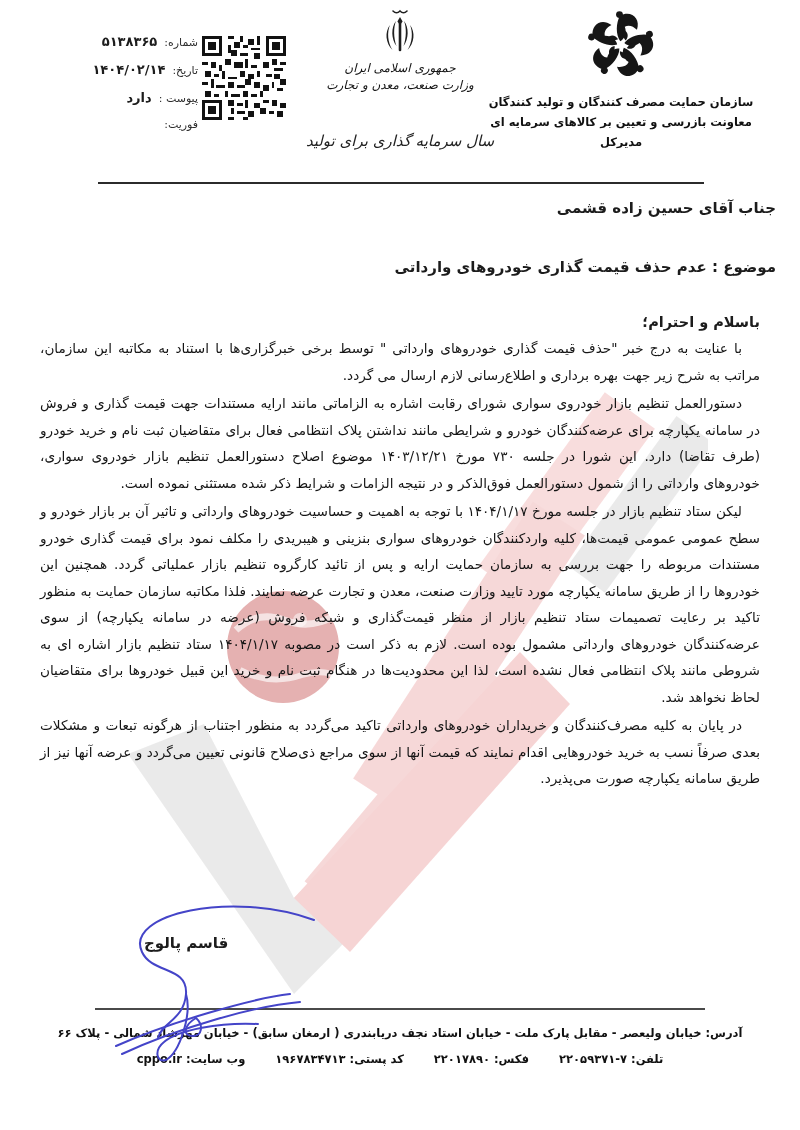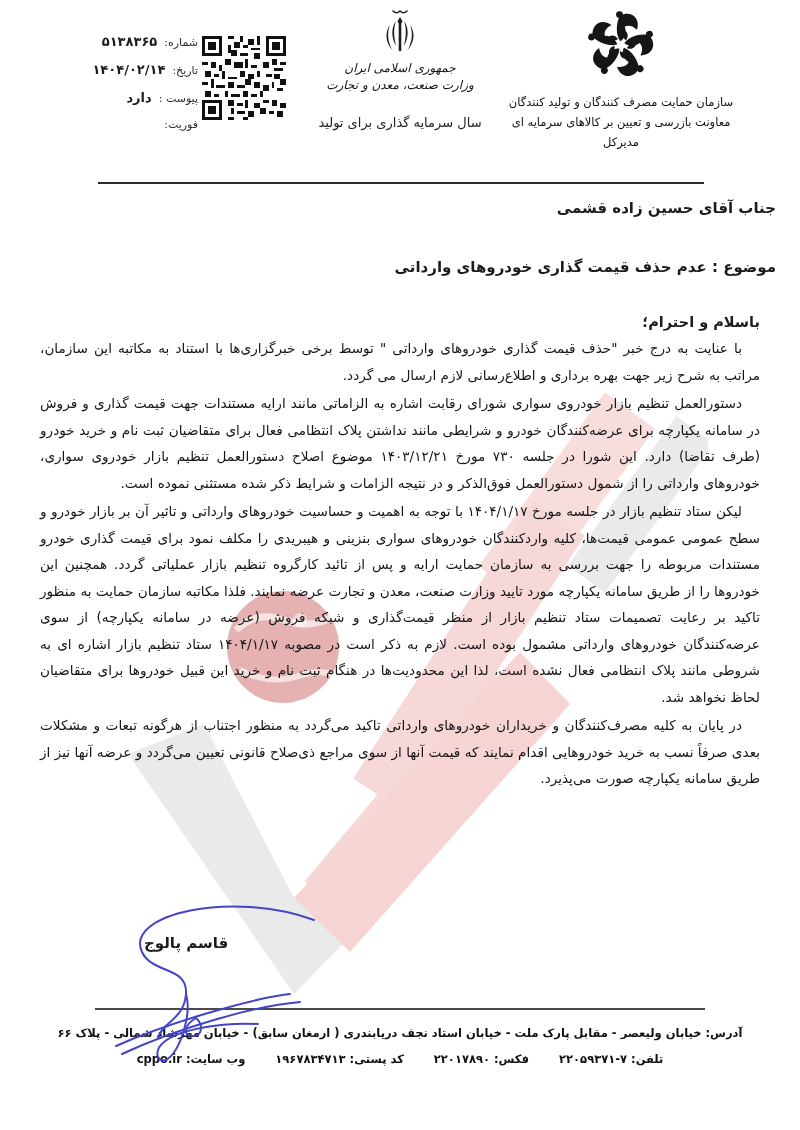--- a/index.html
+++ b/index.html
@@ -15,24 +15,24 @@
   #meta{left:46px;top:34px;width:152px;direction:rtl;z-index:2;}
   .meta-row{display:flex;direction:rtl;align-items:baseline;gap:7px;margin-bottom:13px;}
   .meta-label{font-size:11px;color:#2e2e2e;white-space:nowrap;}
   .meta-value{font-size:13px;font-weight:bold;white-space:nowrap;}
   .meta-row.urgency{margin-top:6px;}
   
   #qr{left:202px;top:36px;width:84px;height:84px;z-index:2;}
   
   #center{left:298px;top:8px;width:204px;text-align:center;z-index:2;}
   #center .cal{font-size:12px;line-height:17px;color:#141414;font-style:italic;}
-  #center .slogan{margin-top:21px;font-size:13px;color:#222;}
+  #center .slogan{margin-top:38px;font-size:15px;color:#222;font-style:italic;}
   
   #org{right:12px;top:4px;width:334px;text-align:center;z-index:2;}
-  #org .org-line{font-size:11.5px;font-weight:normal;line-height:20px;color:#111;}
+  #org .org-line{font-size:11.5px;font-weight:bold;line-height:20px;color:#111;}
   
   #hdr-rule{top:182px;left:98px;right:96px;border-top:2px solid #2b2b2b;z-index:2;}
   
   #recipient{top:193px;right:24px;left:40px;direction:rtl;text-align:right;z-index:2;}
   #recipient .r-line{font-size:15px;font-weight:bold;line-height:31px;}
   #subject{margin-top:34px;font-size:15px;font-weight:bold;}
   
   #letter{top:314px;right:40px;left:40px;direction:rtl;z-index:2;}
   #salutation{font-size:14.5px;font-weight:bold;margin:0 0 5px;}
   #letter p{margin:0 0 2px;font-size:13.6px;line-height:26.5px;text-align:justify;text-indent:18px;color:#151515;}

